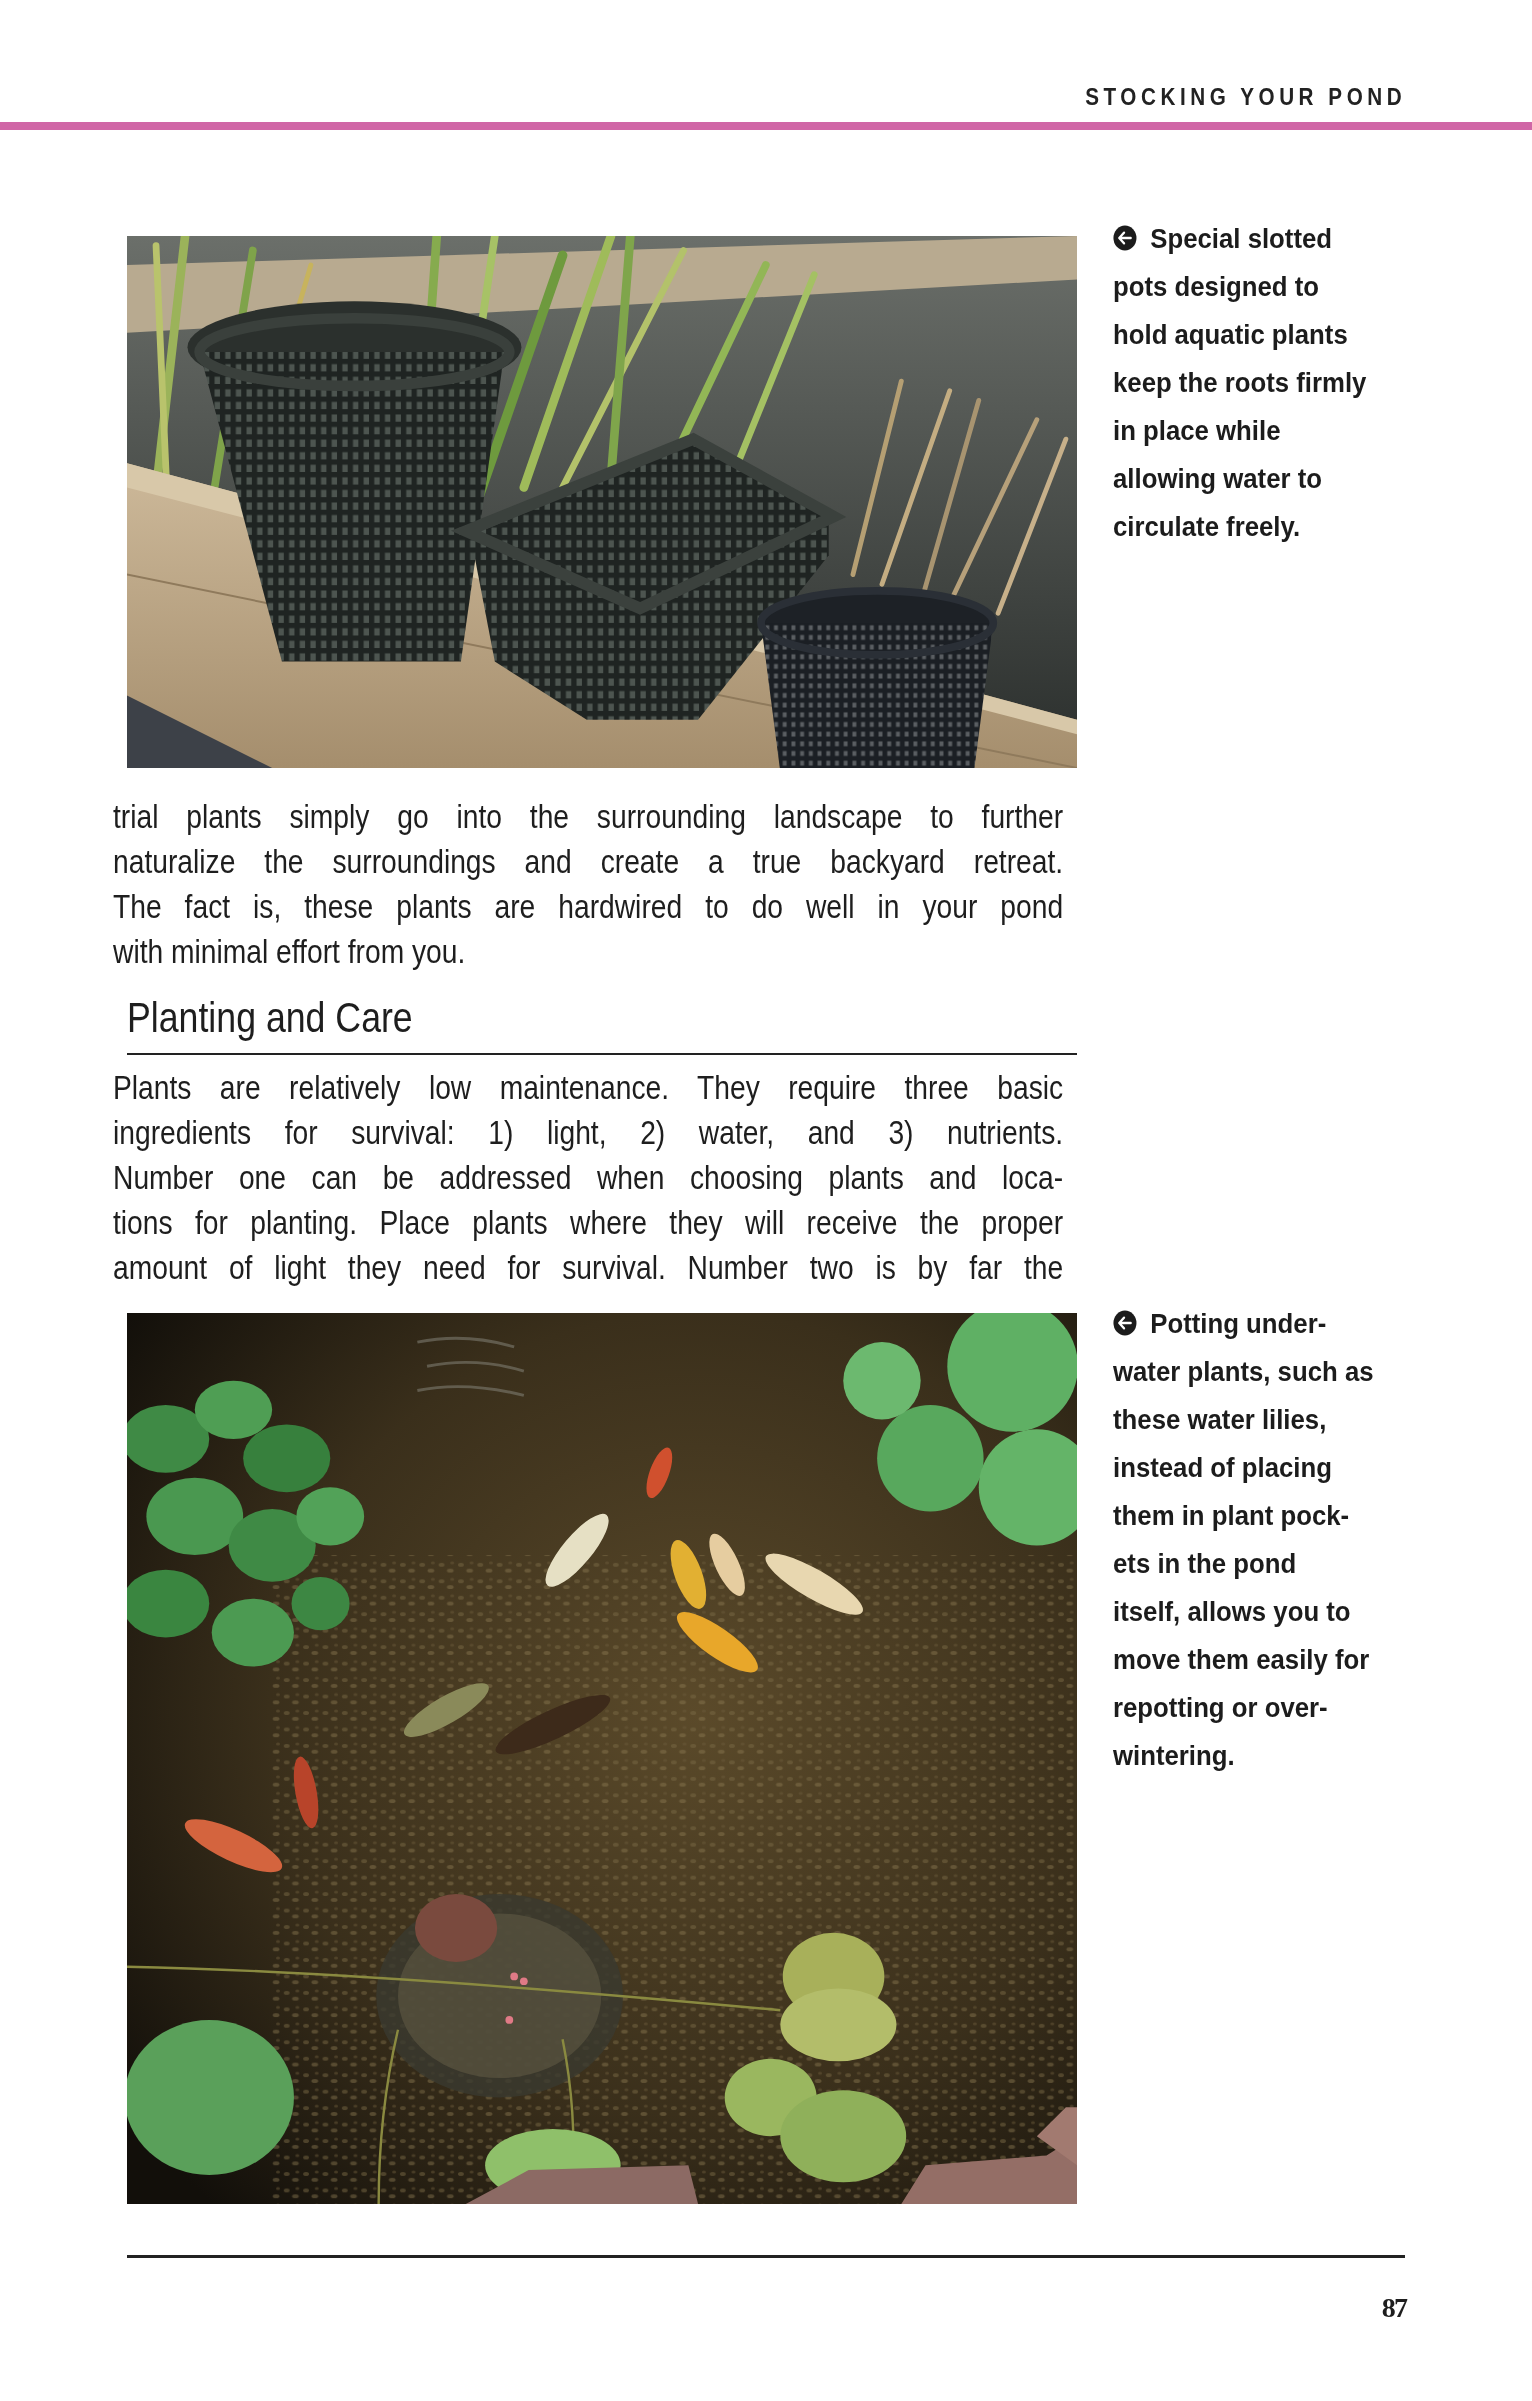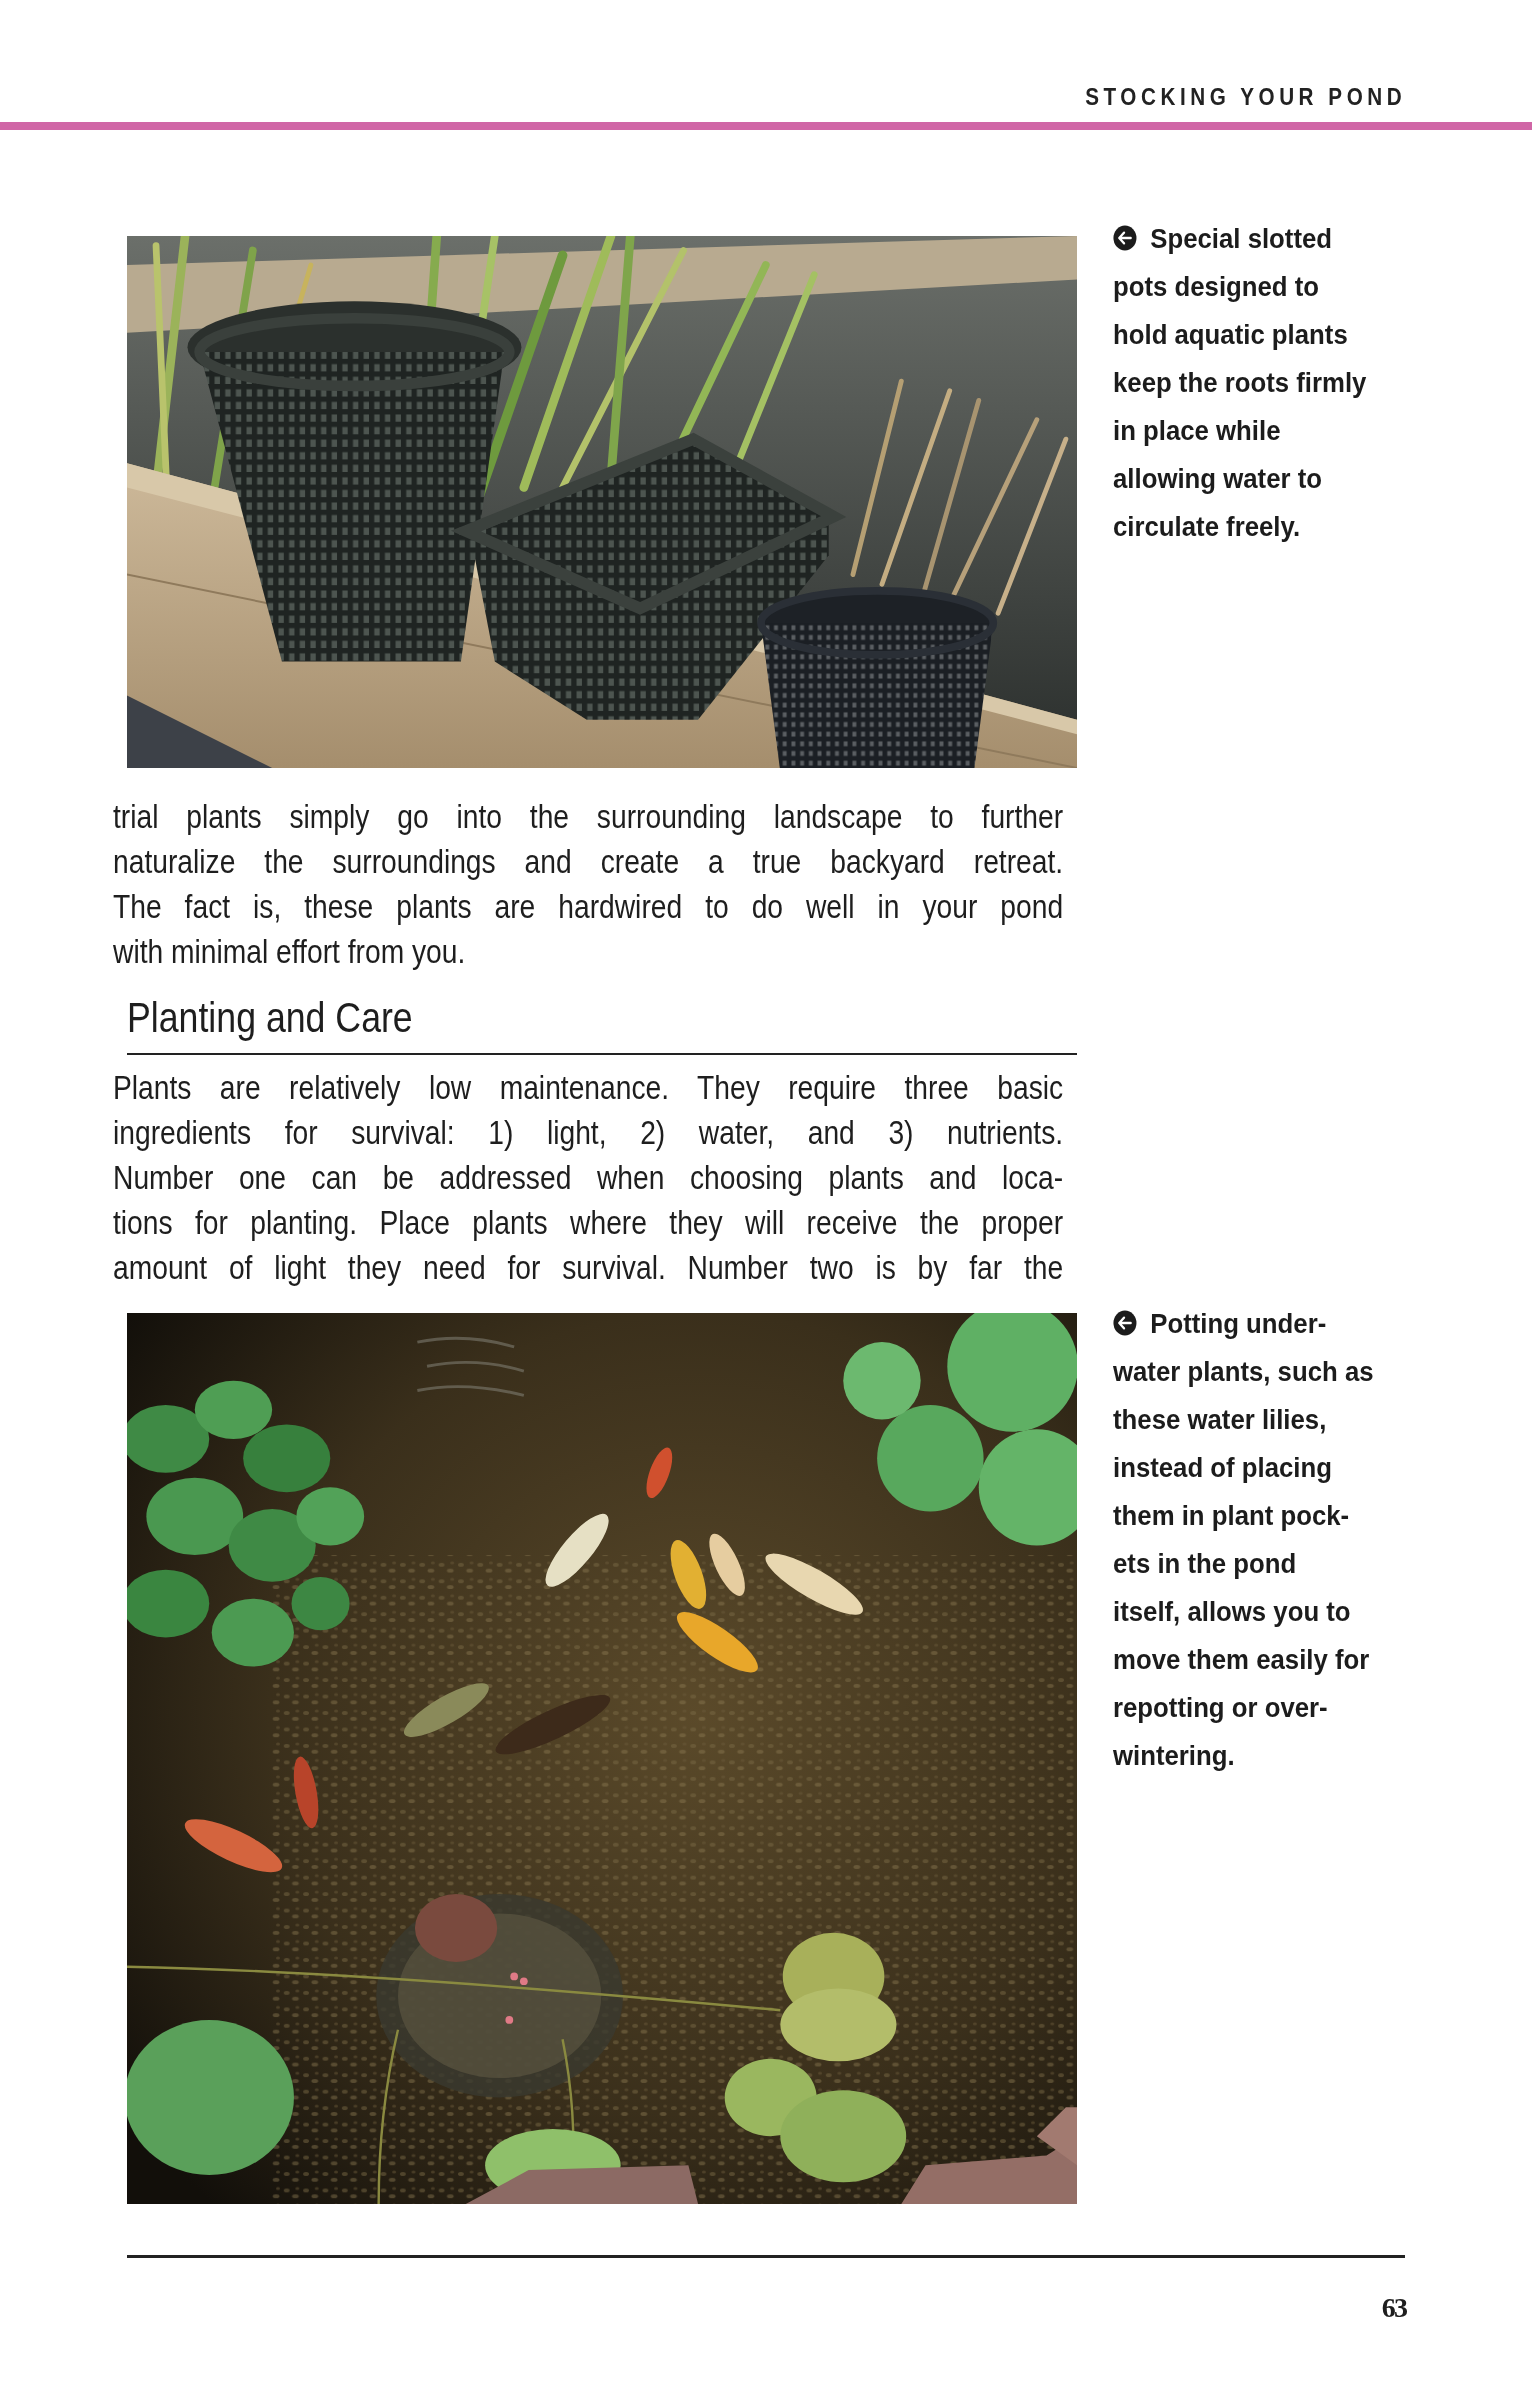--- a/index.html
+++ b/index.html
@@ -227,14 +227,14 @@
   <span class="line">instead of placing</span>
   <span class="line">them in plant pock-</span>
   <span class="line">ets in the pond</span>
   <span class="line">itself, allows you to</span>
   <span class="line">move them easily for</span>
   <span class="line">repotting or over-</span>
   <span class="line">wintering.</span>
 </div>
 
 <div class="footer-rule"></div>
-<div class="page-number">63</div>
+<div class="page-number">87</div>
 
 
 </body></html>

